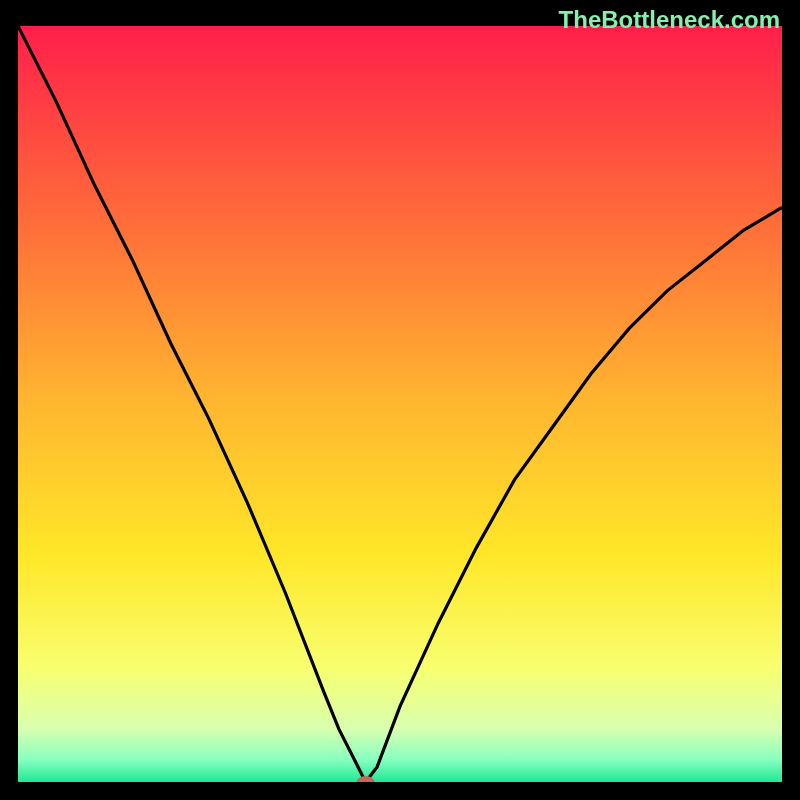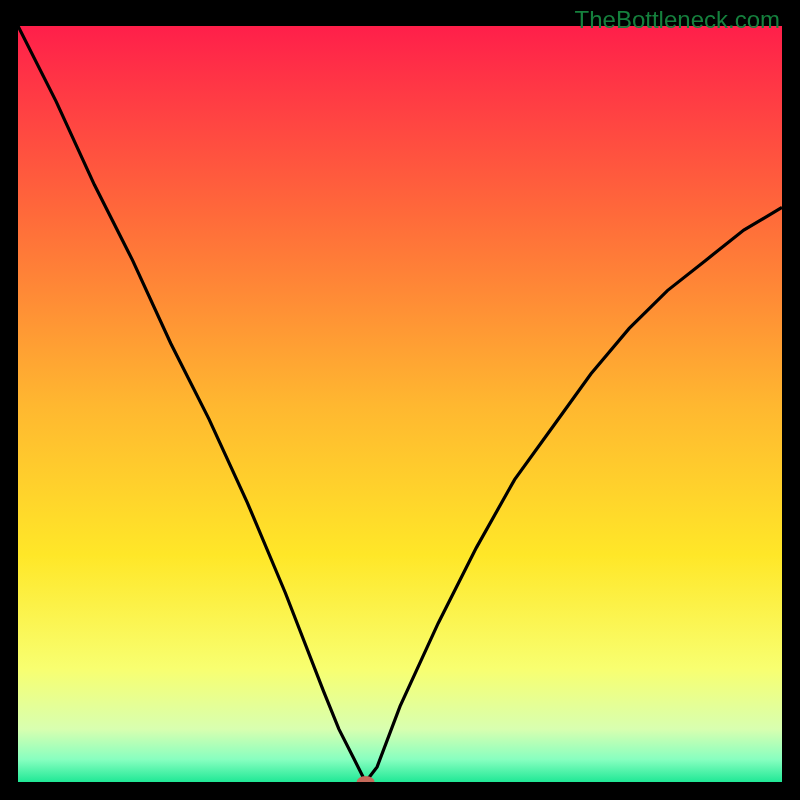--- a/index.html
+++ b/index.html
@@ -7,23 +7,23 @@
     width: 800px;
     height: 800px;
     background: #000;
     position: relative;
     font-family: Arial, sans-serif;
   }
   .watermark {
     position: absolute;
     top: 6px;
     right: 20px;
-    color: #15803d;
+    color: #86efac;
     font-size: 24px;
-    font-weight: 400;
+    font-weight: 700;
     z-index: 10;
   }
   .plot-area {
     position: absolute;
     top: 26px;
     left: 18px;
     width: 764px;
     height: 756px;
     background: #000;
   }

